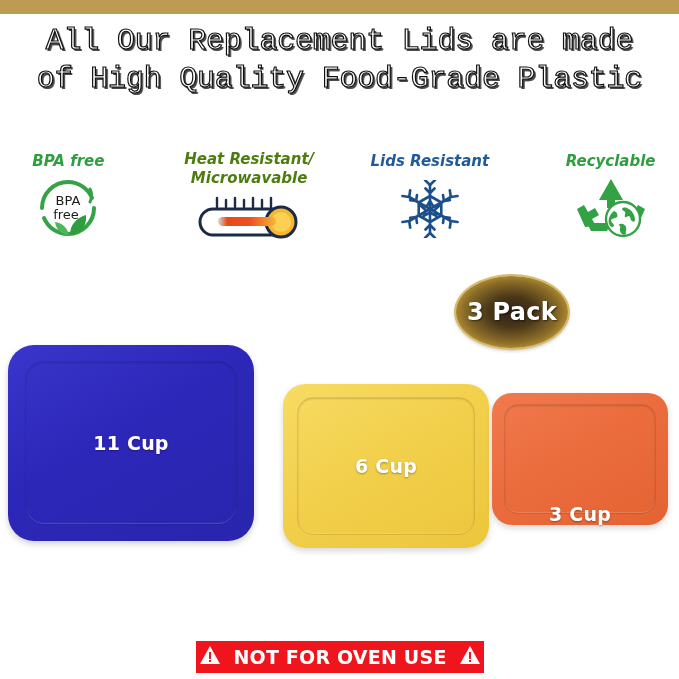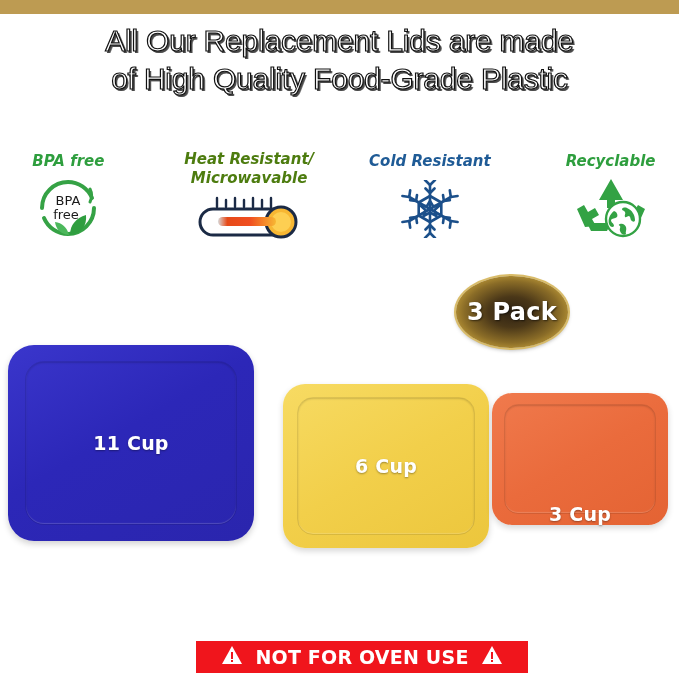--- a/index.html
+++ b/index.html
@@ -24,21 +24,21 @@
     height: 14px;
     background: #bd9b52;
   }
 
   
   .headline {
     position: absolute;
     left: 0; top: 22px;
     width: 679px;
     text-align: center;
-    font-family: Liberation Sans, sans-serif;
+    font-family: Liberation Mono, monospace;
     font-size: 30px;
     line-height: 38px;
     font-weight: 400;
     letter-spacing: -0.2px;
     color: #ffffff;
     -webkit-text-stroke: 1.2px #111111;
     text-shadow:
        1.5px 1.5px 0 #4a4a4a,
        2.2px 2.2px 0 #7d7d7d,
       -0.4px -0.4px 0 #dddddd;
@@ -159,21 +159,21 @@
     border-radius: 20px;
     box-shadow: 0 3px 6px rgba(0,0,0,0.16);
     align-items: flex-end;
   }
   #lid-3 .lid-inner { border-radius: 14px; }
 
   
   .warning {
     position: absolute;
     left: 196px; top: 641px;
-    width: 332px; height: 32px;
+    width: 288px; height: 32px;
     background: #f0151c;
     display: flex;
     align-items: center;
     justify-content: center;
     gap: 12px;
   }
   .warning-text {
     color: #ffffff;
     font-family: "DejaVu Sans", sans-serif;
     font-weight: bold;
@@ -231,21 +231,21 @@
             <stop offset="55%" stop-color="#f04e20"></stop>
             <stop offset="100%" stop-color="#f7b733"></stop>
           </linearGradient>
         </defs>
         <rect x="25" y="23" width="58" height="9" rx="4.5" fill="url(#heatgrad)"></rect>
       </svg>
     </span>
   </div>
 
   <div class="feature f-cold">
-    <div class="feature-label">Cold Resistant</div>
+    <div class="feature-label">Lids Resistant</div>
     <span class="feature-icon">
       <svg width="62" height="58" viewBox="0 0 62 58">
         <g fill="none" stroke="#1b4f8a" stroke-width="2.6" stroke-linejoin="round" stroke-linecap="round">
           <g transform="translate(31,29)">
             <g>
               <path d="M0 -24 L0 24"></path>
               <path d="M-20.8 -12 L20.8 12"></path>
               <path d="M-20.8 12 L20.8 -12"></path>
               <g>
                 <path d="M0 -24 l-5 -5 M0 -24 l5 -5 M0 -16 l-4.5 -4.5 M0 -16 l4.5 -4.5"></path>

